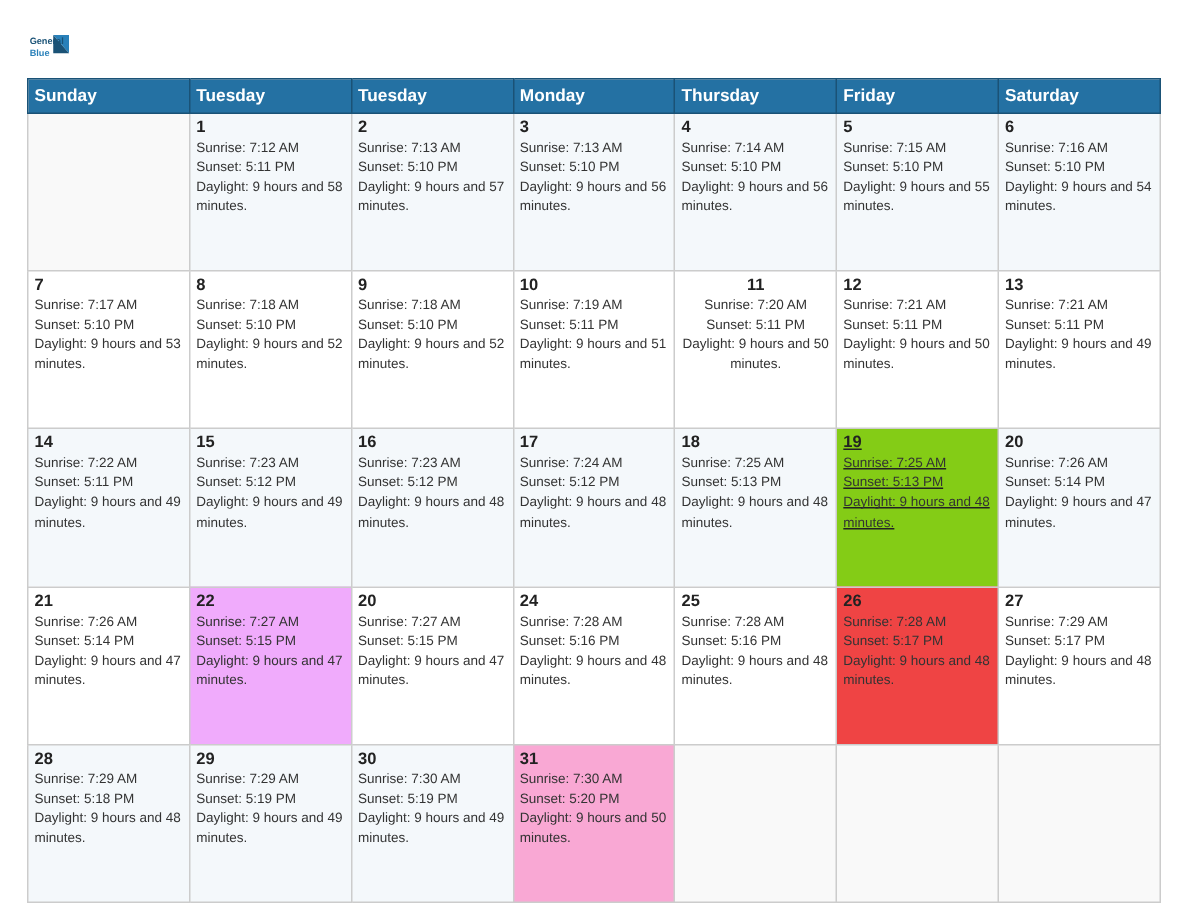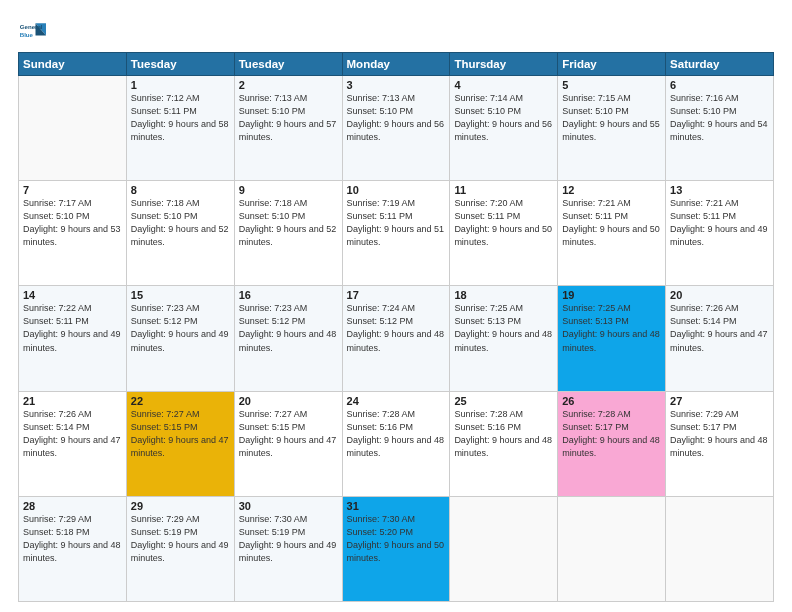--- a/index.html
+++ b/index.html
@@ -163,21 +163,21 @@
             <div class="day-detail">Sunrise: 7:18 AM<br>Sunset: 5:10 PM<br>Daylight: 9 hours and 52 minutes.</div>
           </td>
           <td style="background: rgb(255, 255, 255);">
             <span class="day-number">9</span>
             <div class="day-detail">Sunrise: 7:18 AM<br>Sunset: 5:10 PM<br>Daylight: 9 hours and 52 minutes.</div>
           </td>
           <td style="background: rgb(255, 255, 255);">
             <span class="day-number">10</span>
             <div class="day-detail">Sunrise: 7:19 AM<br>Sunset: 5:11 PM<br>Daylight: 9 hours and 51 minutes.</div>
           </td>
-          <td style="background: rgb(255, 255, 255);">
+          <td style="background: rgb(255, 255, 255); text-align: center;">
             <span class="day-number">11</span>
             <div class="day-detail">Sunrise: 7:20 AM<br>Sunset: 5:11 PM<br>Daylight: 9 hours and 50 minutes.</div>
           </td>
           <td style="background: rgb(255, 255, 255);">
             <span class="day-number">12</span>
             <div class="day-detail">Sunrise: 7:21 AM<br>Sunset: 5:11 PM<br>Daylight: 9 hours and 50 minutes.</div>
           </td>
           <td style="background: rgb(255, 255, 255);">
             <span class="day-number">13</span>
             <div class="day-detail">Sunrise: 7:21 AM<br>Sunset: 5:11 PM<br>Daylight: 9 hours and 49 minutes.</div>
@@ -197,51 +197,51 @@
             <div class="day-detail">Sunrise: 7:23 AM<br>Sunset: 5:12 PM<br>Daylight: 9 hours and 48 minutes.</div>
           </td>
           <td style="background: rgb(244, 248, 251);">
             <span class="day-number">17</span>
             <div class="day-detail">Sunrise: 7:24 AM<br>Sunset: 5:12 PM<br>Daylight: 9 hours and 48 minutes.</div>
           </td>
           <td style="background: rgb(244, 248, 251); margin-top: 19px;">
             <span class="day-number">18</span>
             <div class="day-detail">Sunrise: 7:25 AM<br>Sunset: 5:13 PM<br>Daylight: 9 hours and 48 minutes.</div>
           </td>
-          <td style="background: #0ea5e9;">
+          <td style="background: #84cc16; text-decoration: underline;">
             <span class="day-number">19</span>
             <div class="day-detail">Sunrise: 7:25 AM<br>Sunset: 5:13 PM<br>Daylight: 9 hours and 48 minutes.</div>
           </td>
           <td style="background: rgb(244, 248, 251);">
             <span class="day-number">20</span>
             <div class="day-detail">Sunrise: 7:26 AM<br>Sunset: 5:14 PM<br>Daylight: 9 hours and 47 minutes.</div>
           </td>
         </tr>
         <tr>
           <td style="background: rgb(255, 255, 255);">
             <span class="day-number">21</span>
             <div class="day-detail">Sunrise: 7:26 AM<br>Sunset: 5:14 PM<br>Daylight: 9 hours and 47 minutes.</div>
           </td>
-          <td style="background: #eab308; margin-left: 16px;">
+          <td style="background: #f0abfc; margin-left: 16px;">
             <span class="day-number">22</span>
             <div class="day-detail">Sunrise: 7:27 AM<br>Sunset: 5:15 PM<br>Daylight: 9 hours and 47 minutes.</div>
           </td>
           <td style="background: rgb(255, 255, 255);">
             <span class="day-number">20</span>
             <div class="day-detail">Sunrise: 7:27 AM<br>Sunset: 5:15 PM<br>Daylight: 9 hours and 47 minutes.</div>
           </td>
           <td style="background: rgb(255, 255, 255);">
             <span class="day-number">24</span>
             <div class="day-detail">Sunrise: 7:28 AM<br>Sunset: 5:16 PM<br>Daylight: 9 hours and 48 minutes.</div>
           </td>
           <td style="background: rgb(255, 255, 255);">
             <span class="day-number">25</span>
             <div class="day-detail">Sunrise: 7:28 AM<br>Sunset: 5:16 PM<br>Daylight: 9 hours and 48 minutes.</div>
           </td>
-          <td style="background: #f9a8d4; margin-top: 20px;">
+          <td style="background: #ef4444; margin-top: 20px;">
             <span class="day-number">26</span>
             <div class="day-detail">Sunrise: 7:28 AM<br>Sunset: 5:17 PM<br>Daylight: 9 hours and 48 minutes.</div>
           </td>
           <td style="background: rgb(255, 255, 255);">
             <span class="day-number">27</span>
             <div class="day-detail">Sunrise: 7:29 AM<br>Sunset: 5:17 PM<br>Daylight: 9 hours and 48 minutes.</div>
           </td>
         </tr>
         <tr class="last-row">
           <td style="background: rgb(244, 248, 251);">
@@ -249,21 +249,21 @@
             <div class="day-detail">Sunrise: 7:29 AM<br>Sunset: 5:18 PM<br>Daylight: 9 hours and 48 minutes.</div>
           </td>
           <td style="background: rgb(244, 248, 251); margin-left: 20px;">
             <span class="day-number">29</span>
             <div class="day-detail">Sunrise: 7:29 AM<br>Sunset: 5:19 PM<br>Daylight: 9 hours and 49 minutes.</div>
           </td>
           <td style="background: rgb(244, 248, 251);">
             <span class="day-number">30</span>
             <div class="day-detail">Sunrise: 7:30 AM<br>Sunset: 5:19 PM<br>Daylight: 9 hours and 49 minutes.</div>
           </td>
-          <td style="background: #0ea5e9;">
+          <td style="background: #f9a8d4;">
             <span class="day-number">31</span>
             <div class="day-detail">Sunrise: 7:30 AM<br>Sunset: 5:20 PM<br>Daylight: 9 hours and 50 minutes.</div>
           </td>
           <td class="empty-cell"></td>
           <td class="empty-cell"></td>
           <td class="empty-cell"></td>
         </tr>
       </tbody>
   </table>
 </div>

